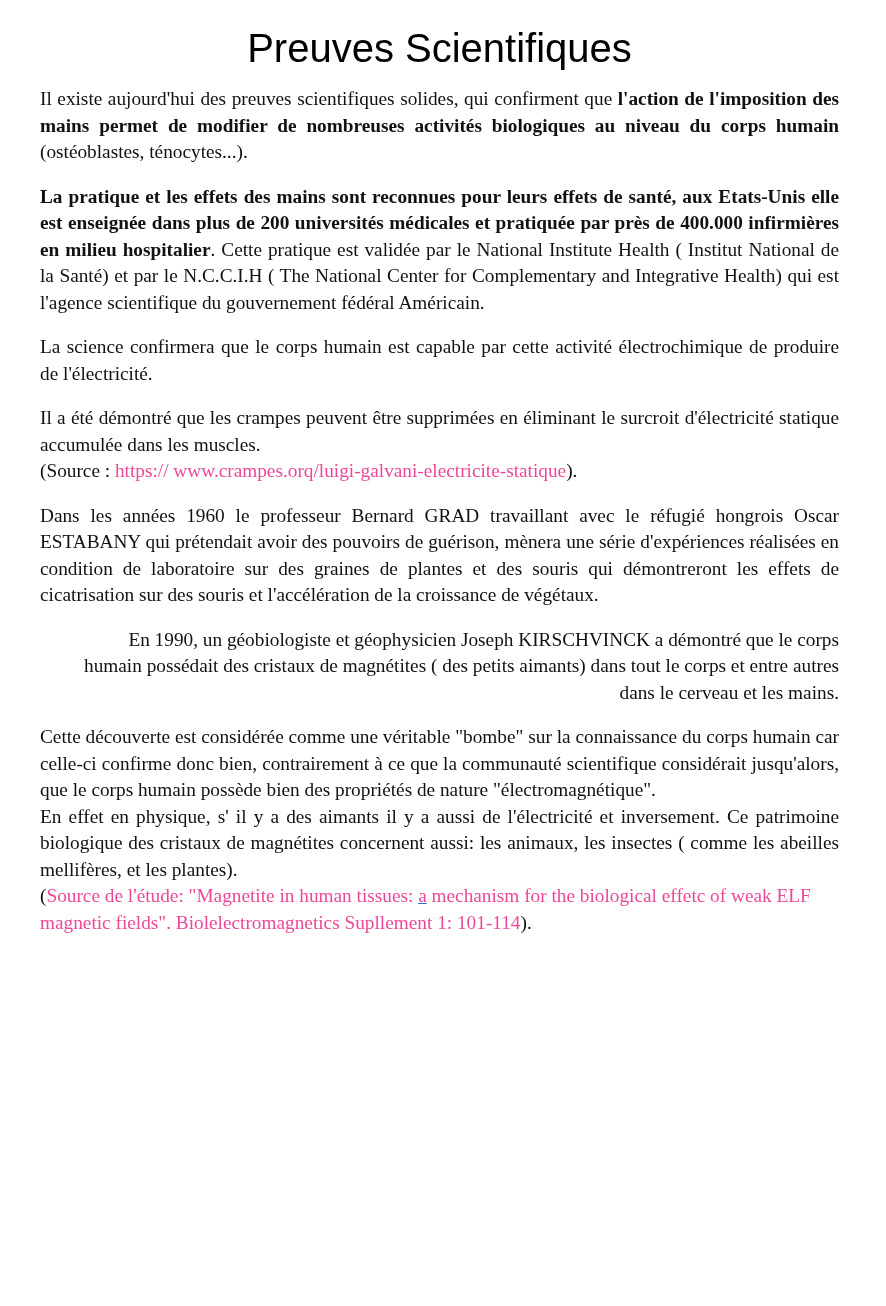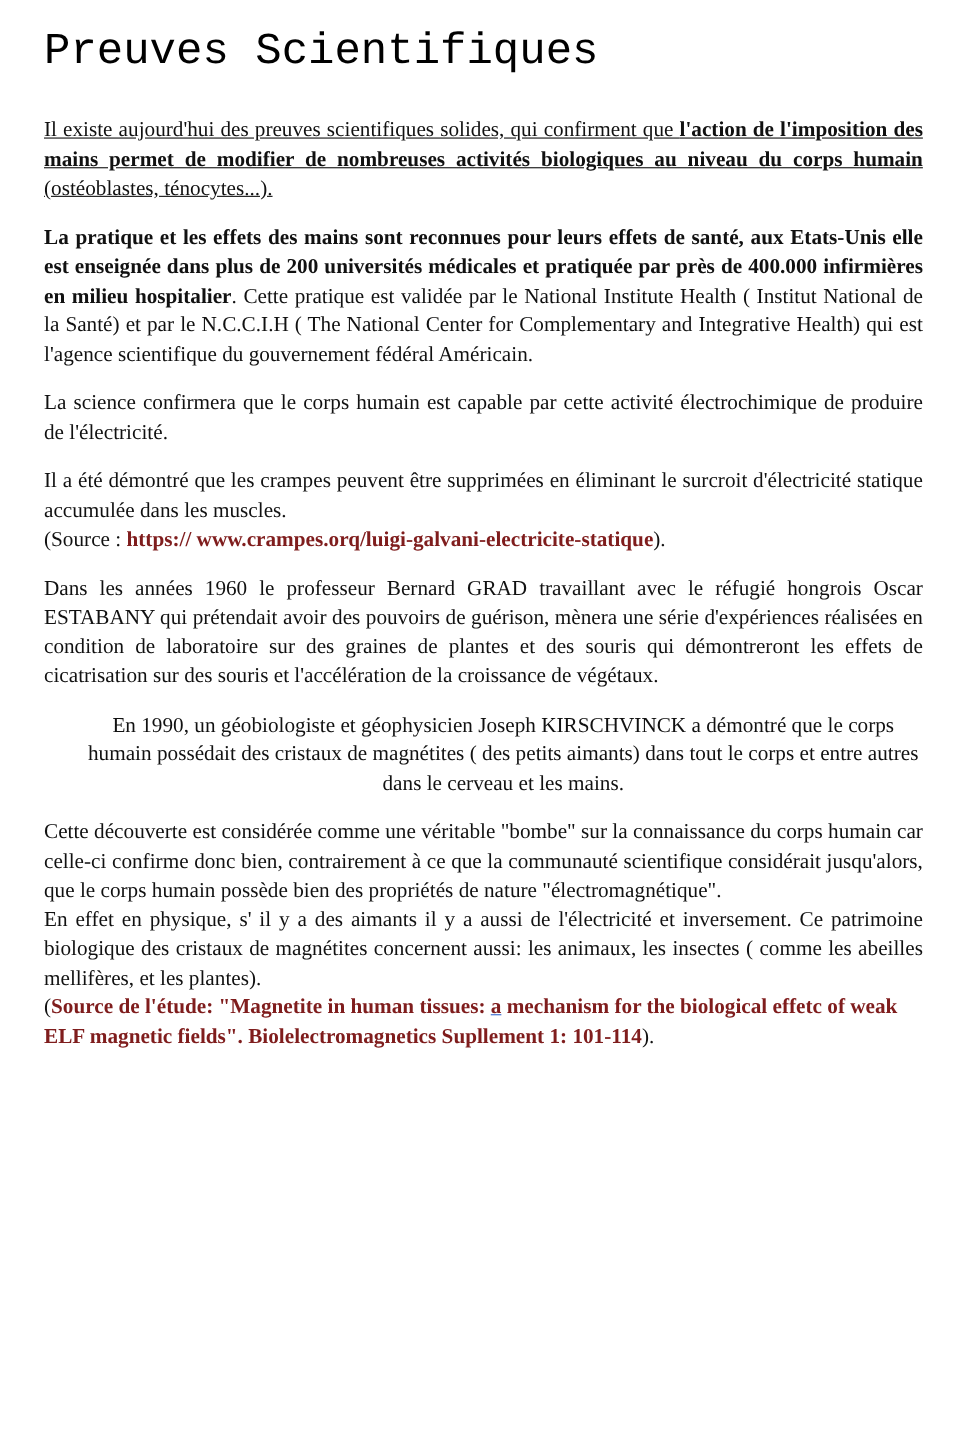--- a/index.html
+++ b/index.html
@@ -12,64 +12,64 @@
       height: 1306px;
       overflow: hidden;
       font-family: "Liberation Serif", "DejaVu Serif", serif;
       color: #111111;
     }
     .page {
       position: relative;
       padding: 0 47px 0 40px;
     }
     .title {
-      font-family: Liberation Mono, monospace;
+      font-family: Liberation Sans, sans-serif;
       font-weight: normal;
       font-size: 40px;
+      text-align: center;
       margin: 0;
       padding-top: 24px;
       line-height: 48px;
       height: 56px;
       color: #000;
     }
     .para {
       font-size: 19.3px;
       line-height: 26.5px;
       text-align: justify;
       margin: 0 0 18px 0;
     }
     .para.left {
-      text-align: center;
+      text-align: right;
       margin-left: 36px;
     }
     .para b {
       font-weight: bold;
     }
     .link {
-      color: #7f1d1d;
+      color: #ec4899;
       text-decoration: none;
       cursor: pointer;
-      font-weight: bold;
     }
     .link .ul {
       text-decoration: underline;
       text-decoration-color: #3366cc;
     }
     .line-block {
       display: block;
     }
   </style>
 </head>
 <body>
 
 <div class="page">
 
   <h1 class="title">Preuves Scientifiques</h1>
 
-  <p class="para" style="margin-top:26px;text-decoration:underline;">
+  <p class="para" style="margin-top:6px;">
     <span>Il existe aujourd'hui des preuves scientifiques solides, qui confirment que </span><b>l'action de l'imposition des mains permet de modifier de nombreuses activités biologiques au niveau du corps humain</b><span> (ostéoblastes, ténocytes...).</span>
   </p>
 
 
   <p class="para">
     <b>La pratique et les effets des mains sont reconnues pour leurs effets de santé, aux Etats-Unis elle est enseignée dans plus de 200 universités médicales et pratiquée par près de 400.000 infirmières en milieu hospitalier</b><span>. Cette pratique est validée par le National Institute Health ( Institut National de la Santé) et par le N.C.C.I.H ( The National Center for Complementary and Integrative Health) qui est l'agence scientifique du gouvernement fédéral Américain.</span>
   </p>
 
 
   <p class="para">

